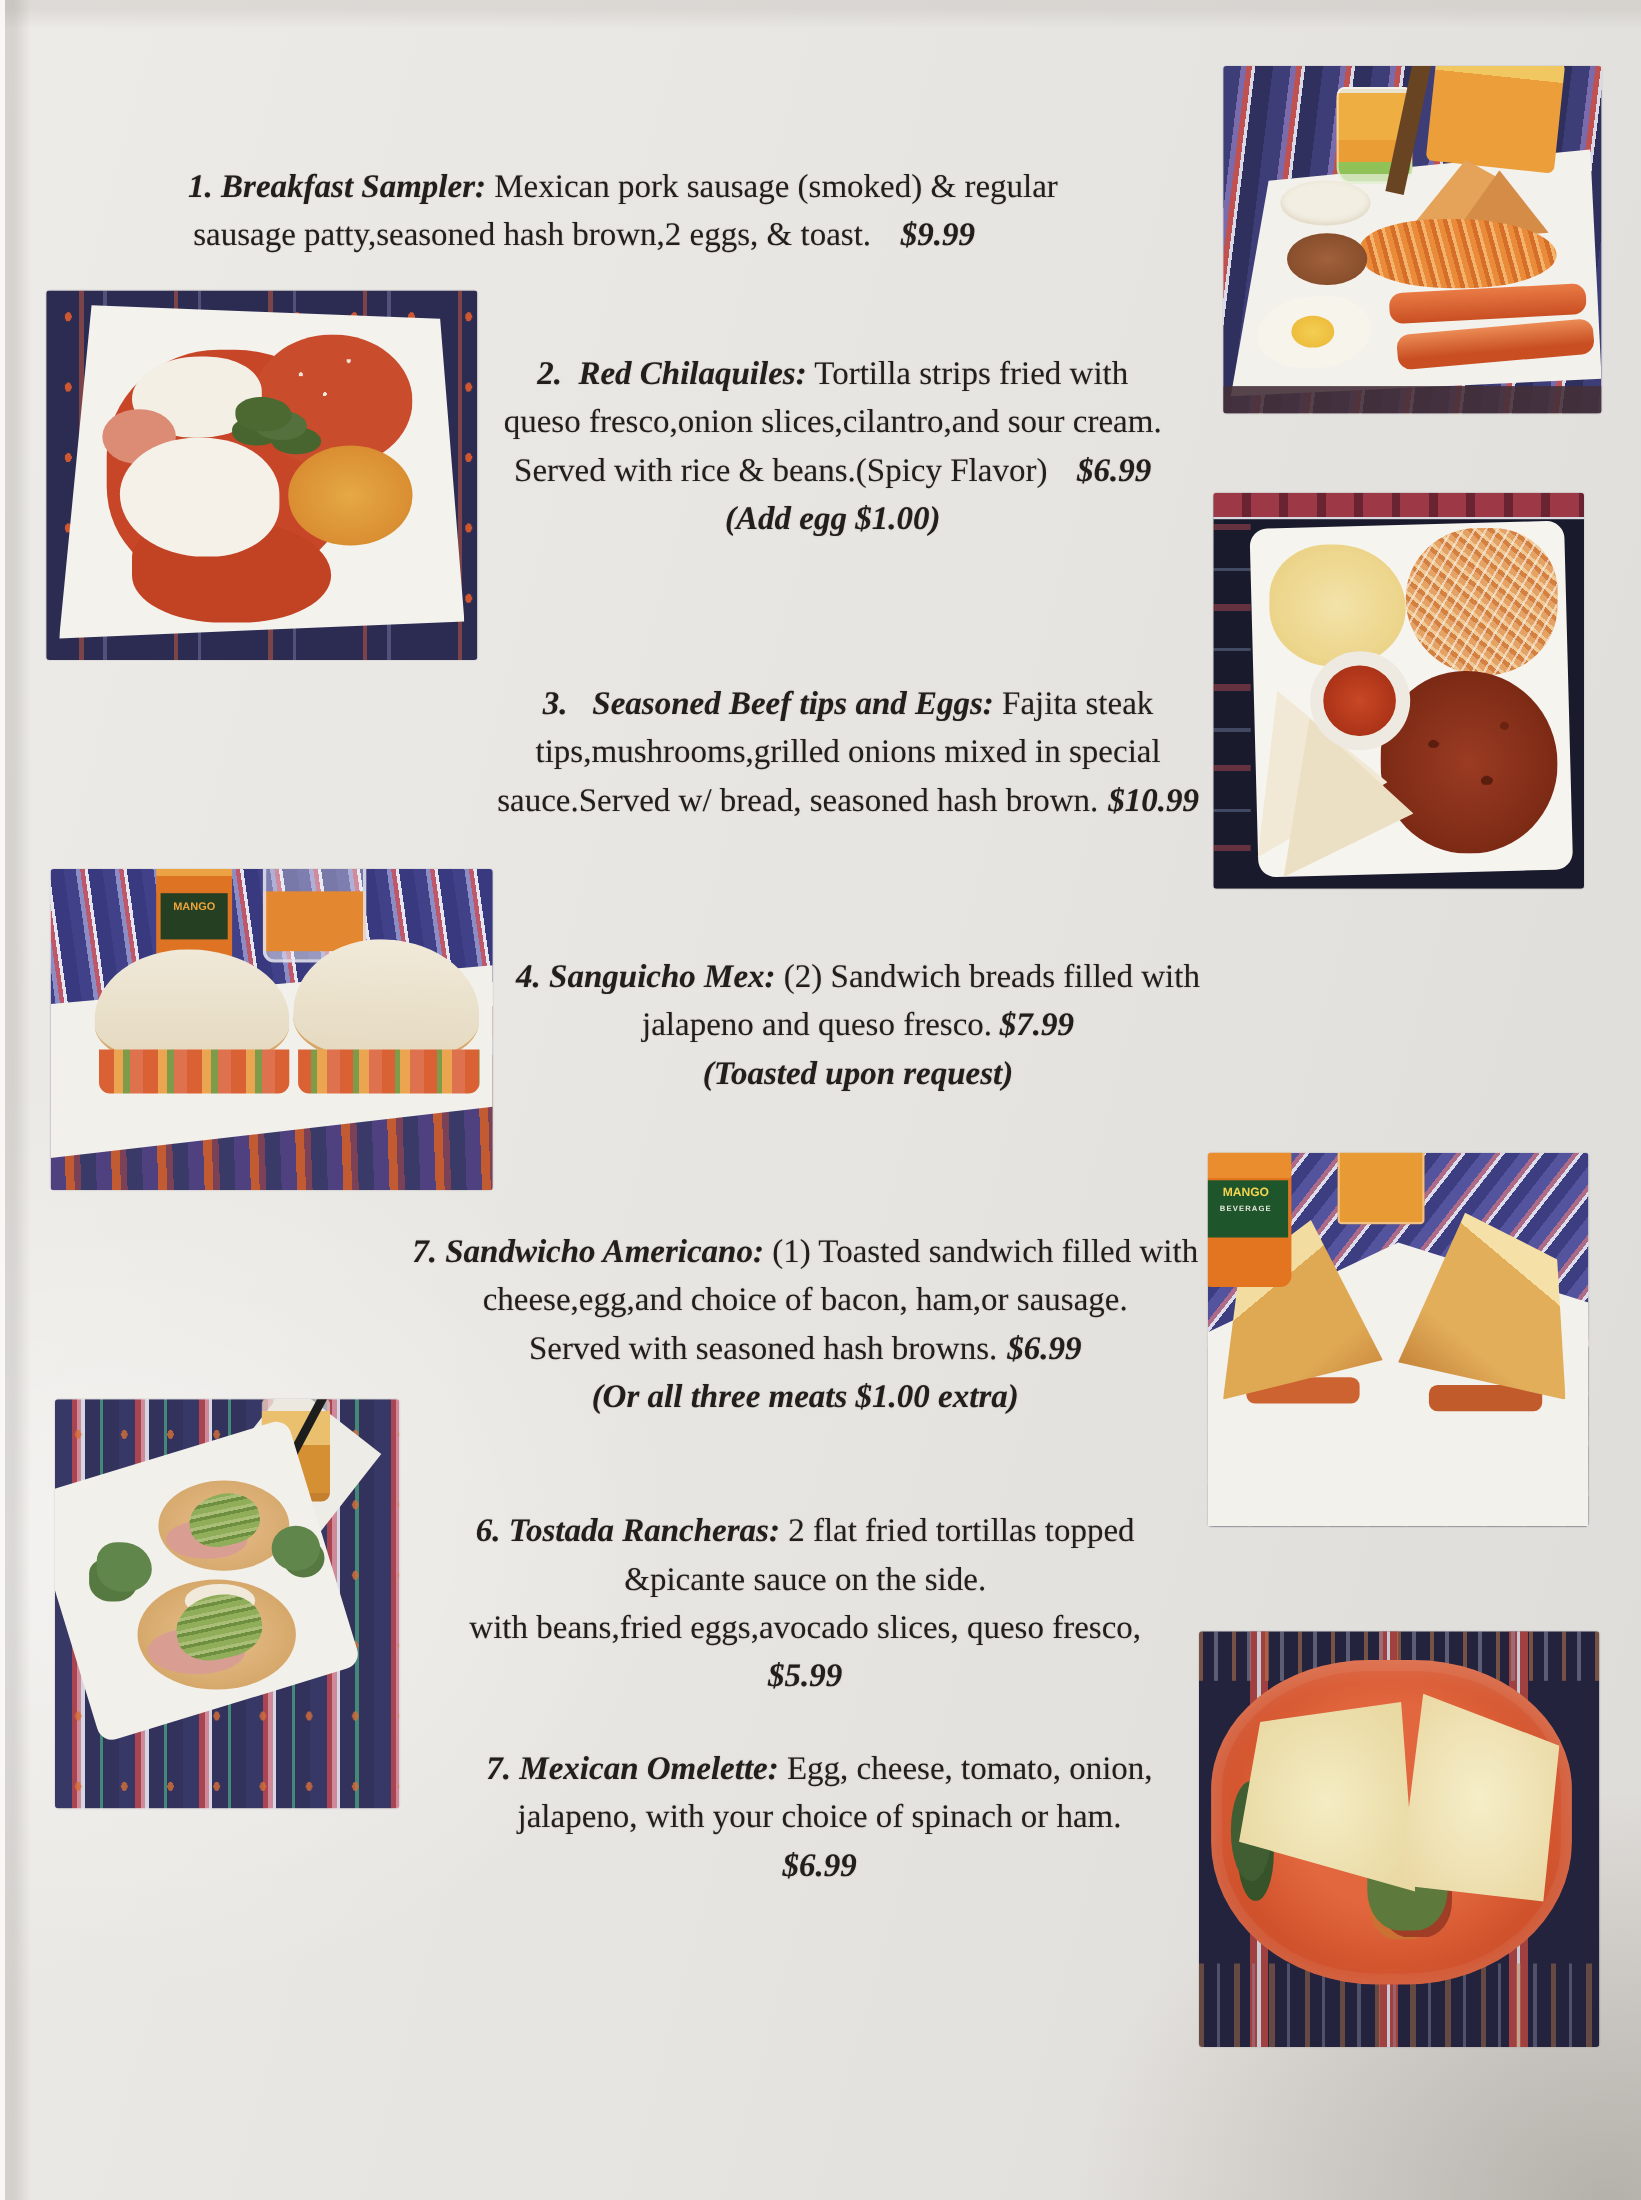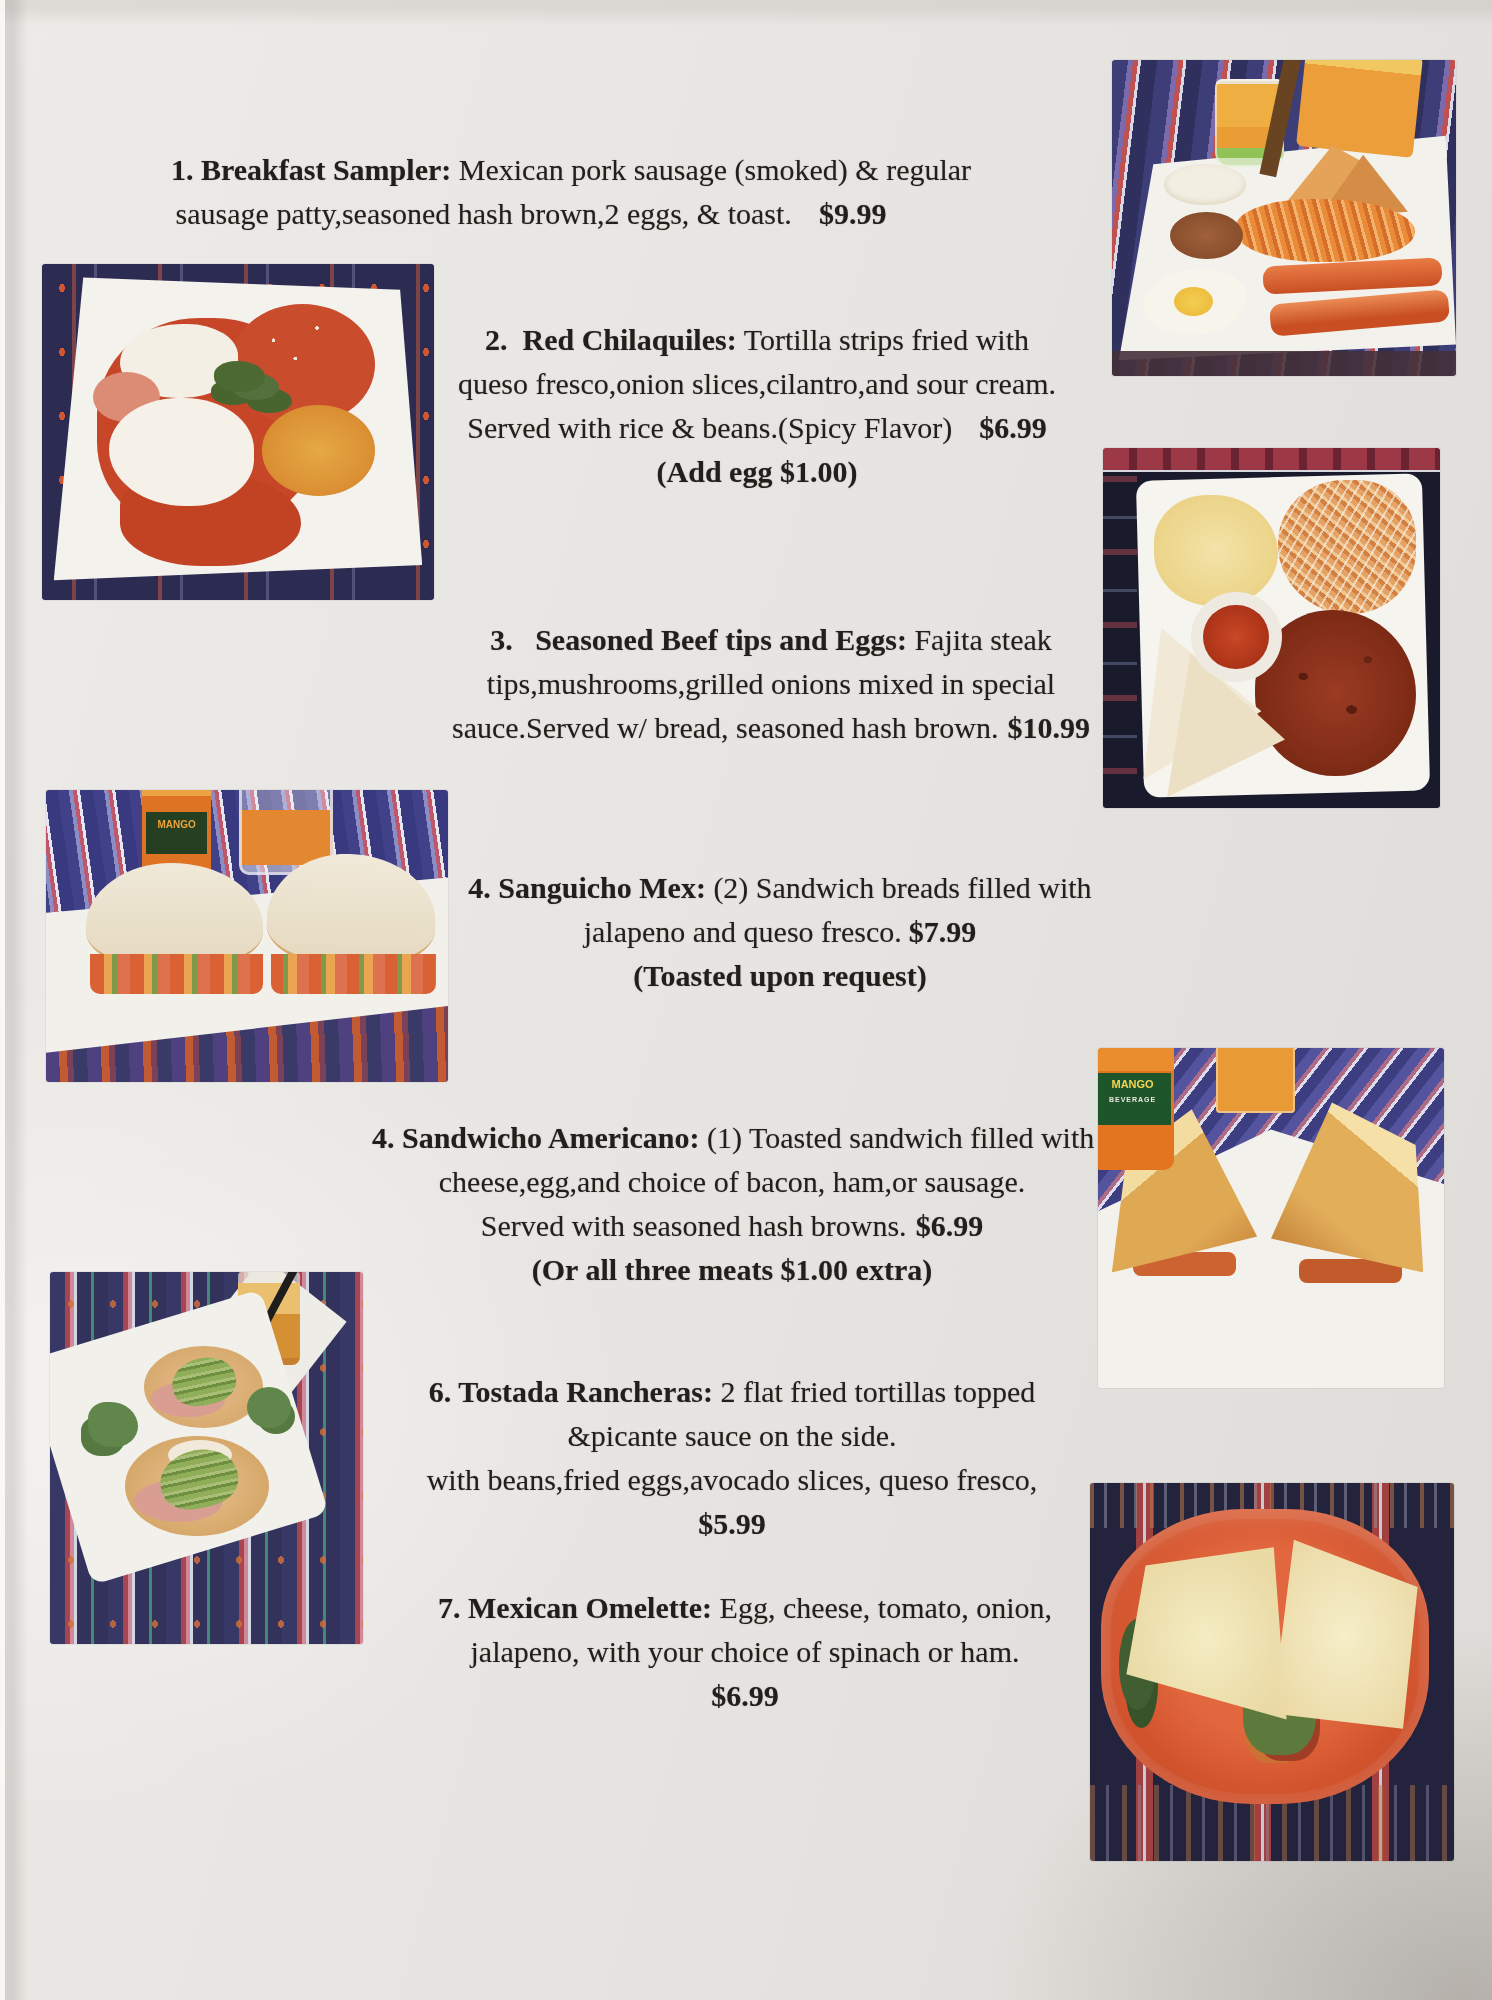--- a/index.html
+++ b/index.html
@@ -10,21 +10,21 @@
       linear-gradient(90deg, rgba(250,249,247,.9) 0 5px, rgba(110,105,100,.18) 5px 13px, rgba(110,105,100,0) 28px),
       linear-gradient(180deg, rgba(140,135,130,.16) 0 8px, rgba(140,135,130,0) 26px),
       radial-gradient(900px 700px at 6% 70%, rgba(255,255,255,.45), rgba(255,255,255,0) 60%),
       radial-gradient(800px 620px at 98% 100%, rgba(85,75,65,.30), rgba(85,75,65,0) 60%),
       linear-gradient(105deg, #edebe7, #e6e4e0 55%, #dedcd8);
   }
   
   .item{position:absolute;width:720px;}
   .line{white-space:pre;text-align:center;font-size:30px;line-height:44px;
         text-shadow:0 0 1.2px rgba(40,36,32,.35);}
-  .b{font-weight:bold;}
+  .b{font-weight:bold;font-style:italic;}
   .gap-sm{margin-left:9px;}
   .gap-md{margin-left:7px;}
   .gap-lg{margin-left:27px;}
   
   .photo{position:absolute;overflow:hidden;border-radius:3px;
          box-shadow:0 0 0 1px rgba(0,0,0,.05);}
   .art{position:absolute;inset:0;filter:blur(.6px) saturate(.94);}
   .art div{position:absolute;}
   .label-txt{font-family:"Liberation Sans",sans-serif;text-align:center;font-weight:bold;}
 
@@ -202,21 +202,21 @@
     <div class="line"><span>sauce.Served w/ bread, seasoned hash brown.</span><span class="b gap-sm">$10.99</span></div>
   </div>
 
   <div class="item" style="left:420px;top:866px;">
     <div class="line"><span class="b">4. Sanguicho Mex:</span><span> (2) Sandwich breads filled with</span></div>
     <div class="line"><span>jalapeno and queso fresco.</span><span class="b gap-md">$7.99</span></div>
     <div class="line"><span class="b">(Toasted upon request)</span></div>
   </div>
 
   <div class="item" style="left:372px;top:1116px;">
-    <div class="line"><span class="b">4. Sandwicho Americano:</span><span> (1) Toasted sandwich filled with</span></div>
+    <div class="line"><span class="b">7. Sandwicho Americano:</span><span> (1) Toasted sandwich filled with</span></div>
     <div class="line"><span>cheese,egg,and choice of bacon, ham,or sausage.</span></div>
     <div class="line"><span>Served with seasoned hash browns.</span><span class="b gap-sm">$6.99</span></div>
     <div class="line"><span class="b">(Or all three meats $1.00 extra)</span></div>
   </div>
 
   <div class="item" style="left:372px;top:1370px;">
     <div class="line"><span class="b">6. Tostada Rancheras:</span><span> 2 flat fried tortillas topped</span></div>
     <div class="line"><span>&amp;picante sauce on the side.</span></div>
     <div class="line"><span>with beans,fried eggs,avocado slices, queso fresco,</span></div>
     <div class="line"><span class="b">$5.99</span></div>

